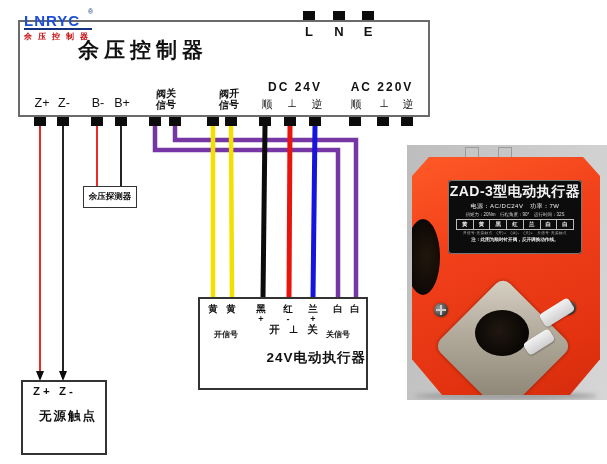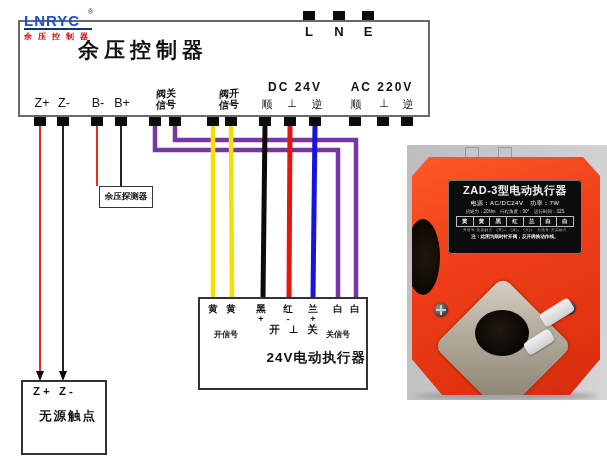--- a/index.html
+++ b/index.html
@@ -17,41 +17,41 @@
   .ctrl-title{left:78px;top:36px;font-size:21px;font-weight:bold;letter-spacing:5px;color:#111;}
 
   .term-lbl{font-size:12.5px;color:#111;transform:translateX(-50%);white-space:nowrap;}
   .term-lbl.sm{font-size:11px;}
   .vlabel{font-size:10px;line-height:11px;text-align:center;transform:translateX(-50%) rotate(-4deg) skewX(-6deg);font-weight:bold;}
   .grp-lbl{font-size:12px;font-weight:bold;letter-spacing:2px;transform:translateX(-50%);white-space:nowrap;}
   .lne-lbl{font-size:13px;font-weight:bold;transform:translateX(-50%);}
 
   
   .det-box{left:83px;top:186px;width:54px;height:22px;border:1px solid #333;background:#fff;
-           display:flex;align-items:center;justify-content:center;font-size:8.5px;font-weight:bold;box-sizing:border-box;margin-left:16px;}
+           display:flex;align-items:center;justify-content:center;font-size:8.5px;font-weight:bold;box-sizing:border-box;}
   .host-box{left:21px;top:380px;width:86px;height:75px;border:2px solid #333;background:#fff;box-sizing:border-box;}
   .host-terms{left:10px;top:3px;font-size:11.5px;font-weight:bold;letter-spacing:3px;position:absolute;}
   .host-name{left:16px;top:26px;font-size:12.5px;font-weight:bold;letter-spacing:2px;position:absolute;}
   .act-box{left:198px;top:297px;width:170px;height:93px;border:2px solid #333;background:#fff;box-sizing:border-box;}
   .act-term{position:absolute;top:4px;font-size:9.5px;font-weight:bold;transform:translateX(-50%);}
   .act-pol{position:absolute;top:15px;font-size:9px;font-weight:bold;transform:translateX(-50%);}
   .act-sig{position:absolute;font-size:8px;font-weight:bold;transform:translateX(-50%);white-space:nowrap;}
   .act-mid{position:absolute;font-size:10.5px;font-weight:bold;transform:translateX(-50%);letter-spacing:3px;white-space:nowrap;}
   .act-title{position:absolute;left:0;right:0;top:50px;text-align:right;font-size:13.5px;font-weight:bold;letter-spacing:1px;}
 
   
   .photo{left:407px;top:145px;width:200px;height:255px;background:linear-gradient(100deg,#bdbdbd 0%,#c9c9c9 45%,#d6d6d6 100%);overflow:hidden;}
   .photo .tab{position:absolute;top:2px;width:14px;height:12px;background:#c6c6c6;border:1px solid #9b9b9b;box-sizing:border-box;}
   .photo .body{position:absolute;left:5px;top:12px;width:188px;height:238px;
       background:linear-gradient(160deg,#ff5a26 0%,#f1401a 35%,#e23210 80%,#d52c0c 100%);
       clip-path:polygon(9% 0,91% 0,100% 8%,100% 85%,84% 100%,16% 100%,0 85%,0 8%);}
   .photo .shadow{position:absolute;left:8px;top:247px;width:182px;height:8px;background:#9f9f9f;filter:blur(2px);border-radius:50%;}
   .plate{position:absolute;left:36px;top:23px;width:134px;height:74px;background:#0c0c0c;border-radius:4px;
          box-shadow:inset 0 0 0 1px #777;color:#f2f2f2;text-align:center;overflow:hidden;}
-  .plate .t1{font-size:11px;font-weight:bold;margin-top:3px;letter-spacing:0.5px;}
+  .plate .t1{font-size:14px;font-weight:bold;margin-top:3px;letter-spacing:0.5px;}
   .plate .t2{font-size:6px;margin-top:1px;letter-spacing:0.5px;}
   .plate .t3{font-size:4.5px;margin-top:1px;color:#ddd;}
   .plate table{border-collapse:collapse;margin:2px auto 0;width:118px;}
   .plate td{border:1px solid #bbb;font-size:5.5px;padding:0 0 1px;color:#eee;font-weight:bold;height:8px;}
   .plate .t4{font-size:3.5px;color:#bbb;margin-top:1px;letter-spacing:0.5px;}
   .plate .t5{font-size:4.6px;color:#eee;margin-top:2px;font-weight:bold;}
   .notch{position:absolute;left:-6px;top:62px;width:34px;height:76px;border-radius:50%;
          background:radial-gradient(ellipse at 60% 50%,#30201280 0%,#0c0804 70%);background-color:#140d06;}
   .screw{position:absolute;width:14px;height:14px;border-radius:50%;background:radial-gradient(circle at 35% 35%,#999,#3a3a3a 70%);box-shadow:0 0 2px #00000088;}
   .screw:after{content:"";position:absolute;left:6px;top:2px;width:2px;height:10px;background:#ccc;}

